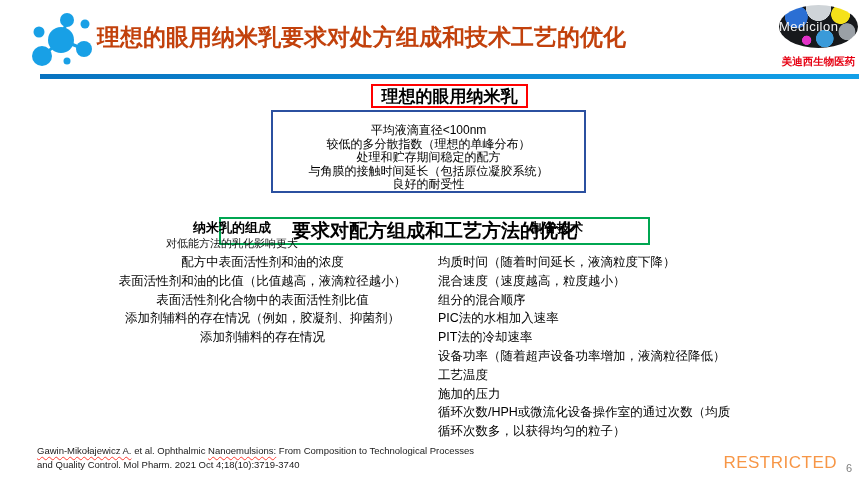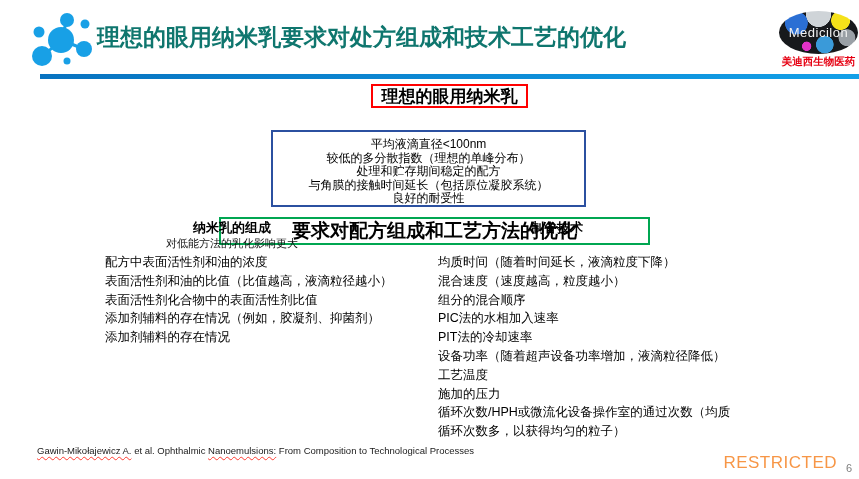--- a/index.html
+++ b/index.html
@@ -8,71 +8,71 @@
     width:859px;height:479px;
     background:#ffffff;
     font-family:"Liberation Sans","DejaVu Sans",sans-serif;
     overflow:hidden;
     color:#000;
   }
   
   .molecule{position:absolute;left:28px;top:8px;width:66px;height:62px;}
   .slide-title{
     position:absolute;left:97px;top:22px;width:560px;
-    font-size:23px;font-weight:bold;color:#0f766e;letter-spacing:0px;
+    font-size:23px;font-weight:bold;color:#c2410c;letter-spacing:0px;
     white-space:nowrap;
   }
   .logo{
-    position:absolute;left:779px;top:11px;width:79px;height:43px;
+    position:absolute;left:779px;top:5px;width:79px;height:43px;
     border-radius:50%;
     background:
       radial-gradient(circle at 22% 28%, #2b6fd4 0 16%, rgba(0,0,0,0) 17%),
       radial-gradient(circle at 78% 22%, #f5e11a 0 13%, rgba(0,0,0,0) 14%),
       radial-gradient(circle at 58% 78%, #3a9ad9 0 15%, rgba(0,0,0,0) 16%),
       radial-gradient(circle at 35% 82%, #e332c8 0 7%, rgba(0,0,0,0) 8%),
       radial-gradient(circle at 86% 62%, #9aa0a6 0 11%, rgba(0,0,0,0) 12%),
       radial-gradient(circle at 50% 8%, #cfd4d8 0 22%, rgba(0,0,0,0) 23%),
       #17191c;
-    display:flex;align-items:center;justify-content:center;
+    display:flex;align-items:center;
   }
   .logo-text{color:#f2f2f2;font-size:13px;letter-spacing:0.5px;}
   .logo-sub{
     position:absolute;left:776px;top:55px;width:85px;text-align:center;
     font-size:10.5px;font-weight:bold;color:#E60012;white-space:nowrap;
   }
   .header-rule{
     position:absolute;left:40px;top:74px;width:819px;height:5px;
     background:linear-gradient(90deg,#0873c0,#12a0e8);
   }
   
   .red-box{
     position:absolute;left:351px;top:84px;width:153px;height:20px;
     border:2px solid #FF0000;
     display:flex;align-items:center;justify-content:center;
     font-size:17px;font-weight:bold;white-space:nowrap;margin-left:20px;
   }
   .blue-box{
     position:absolute;left:271px;top:110px;width:311px;height:67px;
     border:2px solid #2B50A0;
-    text-align:center;font-size:12px;line-height:13.5px;padding-top:6px;margin-top:20px;
+    text-align:center;font-size:12px;line-height:13.5px;padding-top:12px;
   }
   .green-box{
     position:absolute;left:219px;top:185px;width:427px;height:24px;
     border:2px solid #00A651;
     display:flex;align-items:center;justify-content:center;
     font-size:19px;font-weight:bold;white-space:nowrap;margin-top:32px;
   }
   
   .col-head{position:absolute;top:219px;text-align:center;}
   .col-head.left{left:122px;width:220px;}
   .col-head.right{left:447px;width:220px;}
   .col-head .t{font-size:13px;font-weight:bold;line-height:17px;}
   .col-head .s{font-size:11px;line-height:14px;color:#111;}
   .list{position:absolute;top:253px;font-size:12.5px;line-height:18.8px;}
-  .list.left{left:105px;width:315px;}
+  .list.left{left:105px;width:315px;text-align:center;}
   .list.right{left:438px;width:300px;}
   
   .citation{
     position:absolute;left:37px;top:444px;width:460px;
     font-size:9.5px;line-height:14px;color:#1a1a1a;
   }
   .wavy{text-decoration:underline wavy #ff3b30;text-decoration-thickness:1px;text-underline-offset:2px;}
   .restricted{
     position:absolute;right:22px;top:453px;
     font-size:17px;color:#F79646;letter-spacing:0.5px;
@@ -151,18 +151,19 @@
     <div>PIC法的水相加入速率</div>
     <div>PIT法的冷却速率</div>
     <div>设备功率（随着超声设备功率增加，液滴粒径降低）</div>
     <div>工艺温度</div>
     <div>施加的压力</div>
     <div>循环次数/HPH或微流化设备操作室的通过次数（均质循环次数多，以获得均匀的粒子）</div>
   </div>
 
   <div class="citation">
     <div><span class="wavy">Gawin-Mikołajewicz A.</span><span>  et al. Ophthalmic </span><span class="wavy">Nanoemulsions:</span><span> From Composition to Technological Processes</span></div>
+    <div>and Quality Control. Mol Pharm. 2021 Oct 4;18(10):3719-3740</div>
   </div>
 
   <div class="restricted">RESTRICTED</div>
   <div class="page-num">6</div>
 
 </div>
 
 </body></html>

